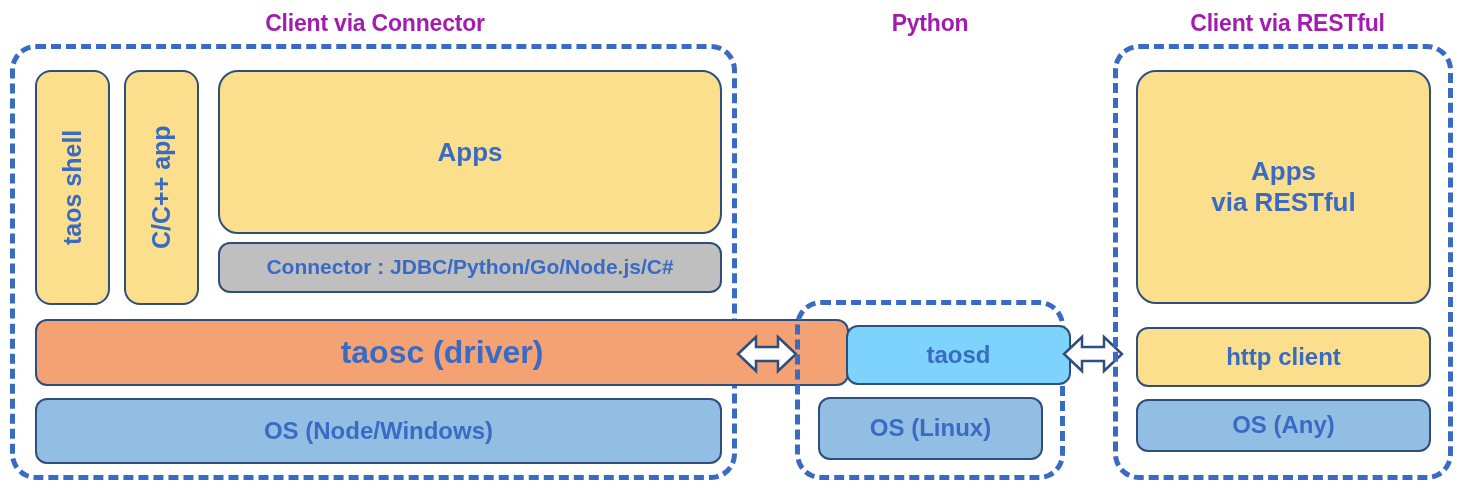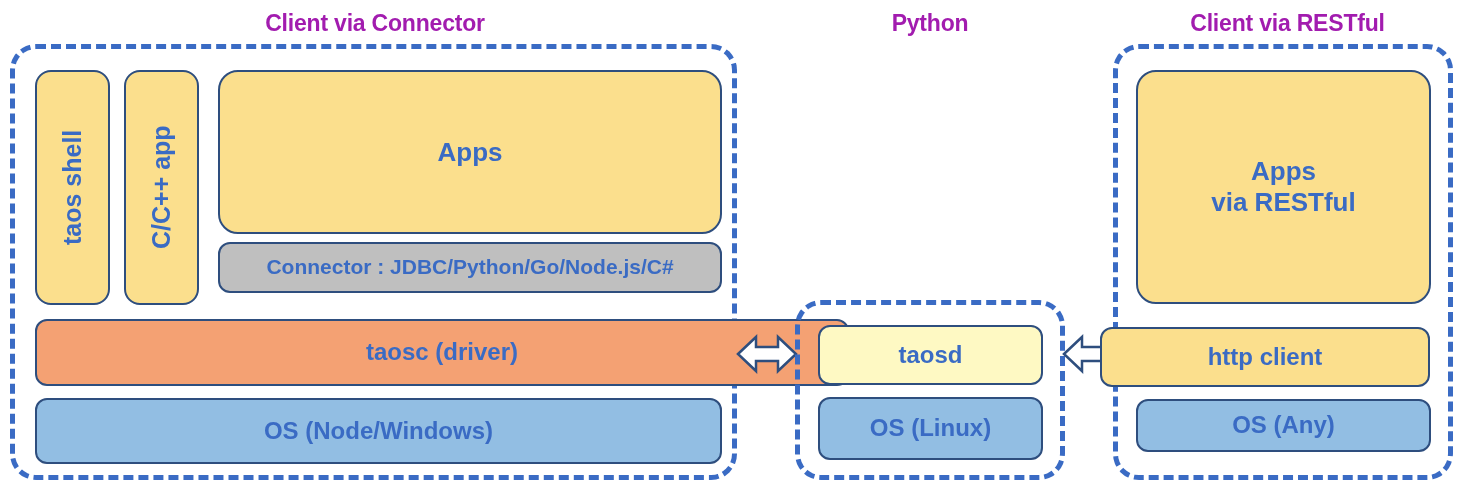--- a/index.html
+++ b/index.html
@@ -48,21 +48,21 @@
     align-items: center;
     justify-content: center;
     text-align: center;
     line-height: 1.18;
     white-space: pre-line;
   }
   .yellow { background: #fbdf8d; }
   .gray   { background: #bfbfbf; }
   .orange { background: #f4a173; }
   .blue   { background: #92bee3; }
-  .green  { background: #fef9c3; }
+  .green  { background: #7dd3fc; margin-left: 28px; }
 
   .vert {
     writing-mode: vertical-rl;
     transform: rotate(180deg);
     border-radius: 16px;
   }
 
   
   .arrow {
     position: absolute;
@@ -83,21 +83,21 @@
   <div class="dashed-group" style="left:10px; top:44px; width:727px; height:436px;"></div>
 
   <div class="block yellow vert" style="left:35px; top:70px; width:75px; height:235px; font-size:25px;">taos shell</div>
 
   <div class="block yellow vert" style="left:124px; top:70px; width:75px; height:235px; font-size:25px;">C/C++ app</div>
 
   <div class="block yellow" style="left:218px; top:70px; width:504px; height:164px; font-size:26px; border-radius:20px;">Apps</div>
 
   <div class="block gray" style="left:218px; top:242px; width:504px; height:51px; font-size:21px;">Connector : JDBC/Python/Go/Node.js/C#</div>
 
-  <div class="block orange" style="left:35px; top:319px; width:814px; height:67px; font-size:24px;">taosc (driver)</div>
+  <div class="block orange" style="left:35px; top:319px; width:814px; height:67px; font-size:32px;">taosc (driver)</div>
 
   <div class="block blue" style="left:35px; top:398px; width:687px; height:66px; font-size:24px;">OS (Node/Windows)</div>
 
   <div class="arrow" style="left:736px; top:330px; width:62px; height:48px;">
     <svg width="62" height="48" viewBox="0 0 62 48">
       <polygon points="2,24 20,7 20,17 42,17 42,7 60,24 42,41 42,31 20,31 20,41" fill="#ffffff" stroke="#2e4e7e" stroke-width="2.5" stroke-linejoin="miter"></polygon>
     </svg>
   </div>
 
   <div class="dashed-group" style="left:795px; top:300px; width:270px; height:180px;"></div>
@@ -110,17 +110,17 @@
     <svg width="62" height="48" viewBox="0 0 62 48">
       <polygon points="2,24 20,7 20,17 42,17 42,7 60,24 42,41 42,31 20,31 20,41" fill="#ffffff" stroke="#2e4e7e" stroke-width="2.5" stroke-linejoin="miter"></polygon>
     </svg>
   </div>
 
   <div class="dashed-group" style="left:1113px; top:44px; width:340px; height:436px;"></div>
 
   <div class="block yellow" style="left:1136px; top:70px; width:295px; height:234px; font-size:26px; border-radius:20px;">Apps
 via RESTful</div>
 
-  <div class="block yellow" style="left:1100px; top:327px; width:330px; height:60px; font-size:24px;">http client</div>
+  <div class="block yellow" style="left:1136px; top:327px; width:295px; height:60px; font-size:24px;">http client</div>
 
   <div class="block blue" style="left:1136px; top:399px; width:295px; height:53px; font-size:24px;">OS (Any)</div>
 
 </div>
 
 </body></html>

